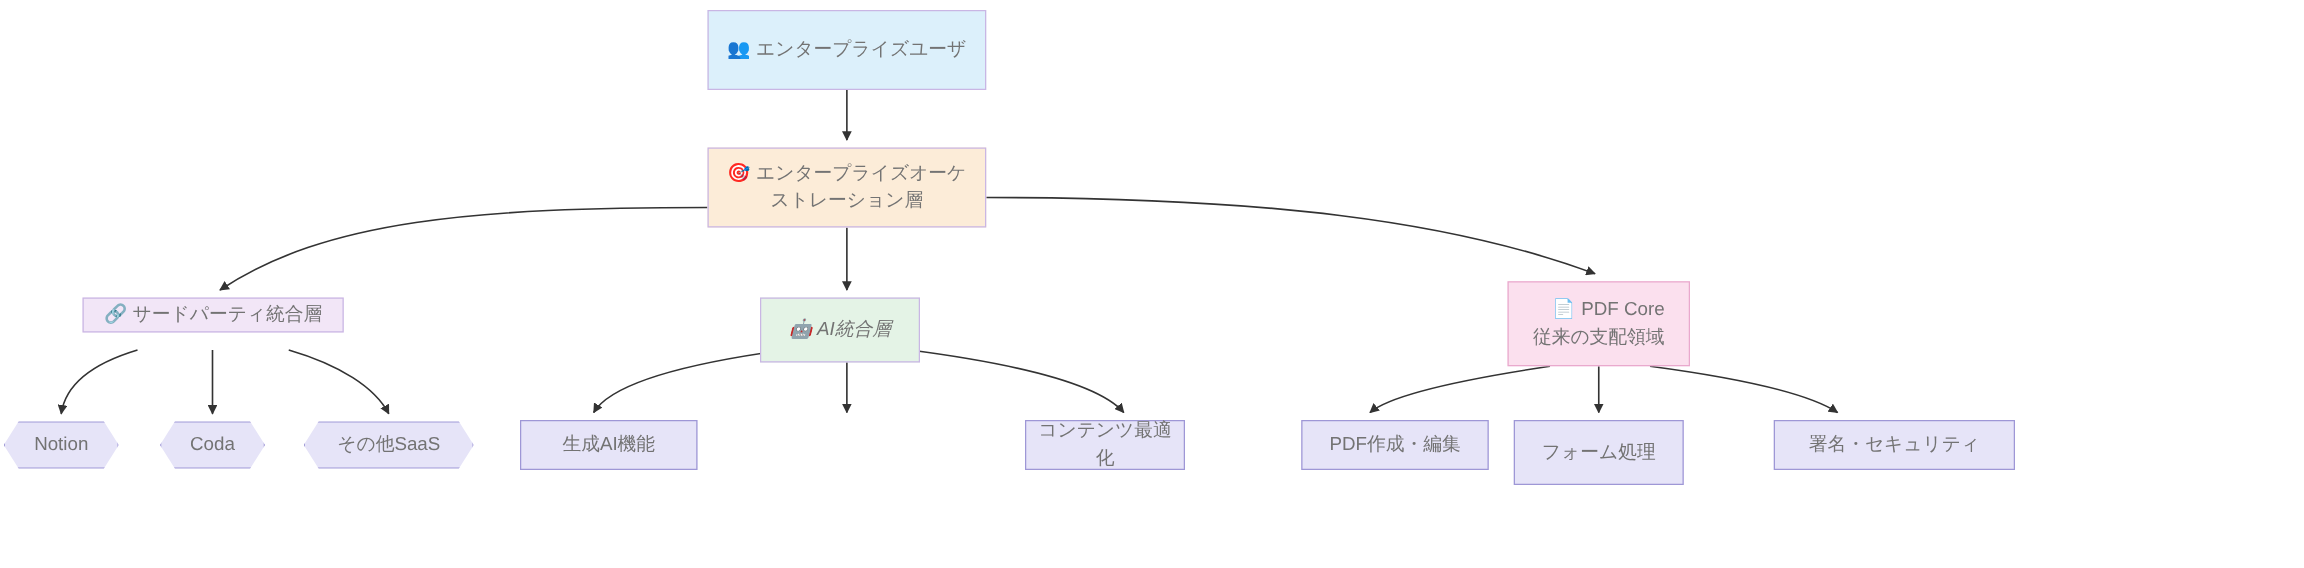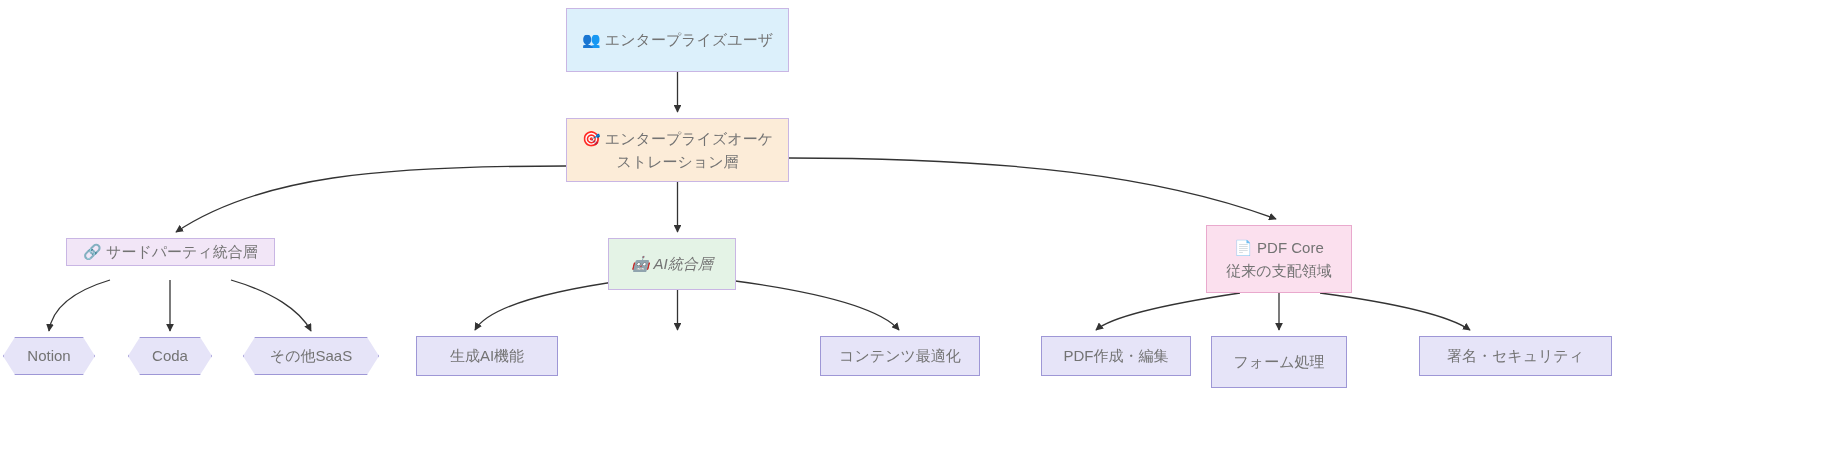--- a/index.html
+++ b/index.html
@@ -24,21 +24,21 @@
     z-index:2;
   }
   .node .lbl{display:block;}
   .emoji{font-family:"DejaVu Sans",sans-serif;}
 
   
   .t-user   {background:#dcf0fb;border:1.3px solid #c9b6e4;}
   .t-orch   {background:#fcecd8;border:1.3px solid #c9b6e4;}
   .t-third  {background:#f2e6f7;border:1.3px solid #c9b6e4;}
   .t-ai     {background:#e4f3e6;border:1.3px solid #c9b6e4;}
-  .t-pdf    {background:#fbe0ee;border:1.3px solid #e9a9cd;}
+  .t-pdf    {background:#fbe0ee;border:1.3px solid #e9a9cd;text-align:right;}
   .t-leaf   {background:#e6e4f8;border:1.3px solid #9e97d6;}
   .t-hex    {background:#e6e4f8;border:1.3px solid #9e97d6;
              clip-path:polygon(12px 0,calc(100% - 12px) 0,100% 50%,calc(100% - 12px) 100%,12px 100%,0 50%);}
 </style>
 </head>
 <body>
 
 <div id="stage">
 
   <svg id="edges" viewBox="0 0 1843 454">
@@ -97,21 +97,21 @@
   <div class="node t-hex" style="left:128px;top:337px;width:84px;height:38px;">
     <span class="lbl">Coda</span>
   </div>
   <div class="node t-hex" style="left:243px;top:337px;width:136px;height:38px;">
     <span class="lbl">その他SaaS</span>
   </div>
 
   <div class="node t-leaf" style="left:416px;top:336px;width:142px;height:40px;">
     <span class="lbl">生成AI機能</span>
   </div>
-  <div class="node t-leaf" style="left:820px;top:336px;width:160px;height:40px;">
+  <div class="node t-leaf" style="left:820px;top:336px;width:128px;height:40px;">
     <span class="lbl">コンテンツ最適化</span>
   </div>
   <div class="node t-leaf" style="left:1021px;top:336px;width:150px;height:40px;margin-left:20px;">
     <span class="lbl">PDF作成・編集</span>
   </div>
   <div class="node t-leaf" style="left:1211px;top:336px;width:136px;height:52px;">
     <span class="lbl">フォーム処理</span>
   </div>
   <div class="node t-leaf" style="left:1419px;top:336px;width:193px;height:40px;">
     <span class="lbl">署名・セキュリティ</span>

